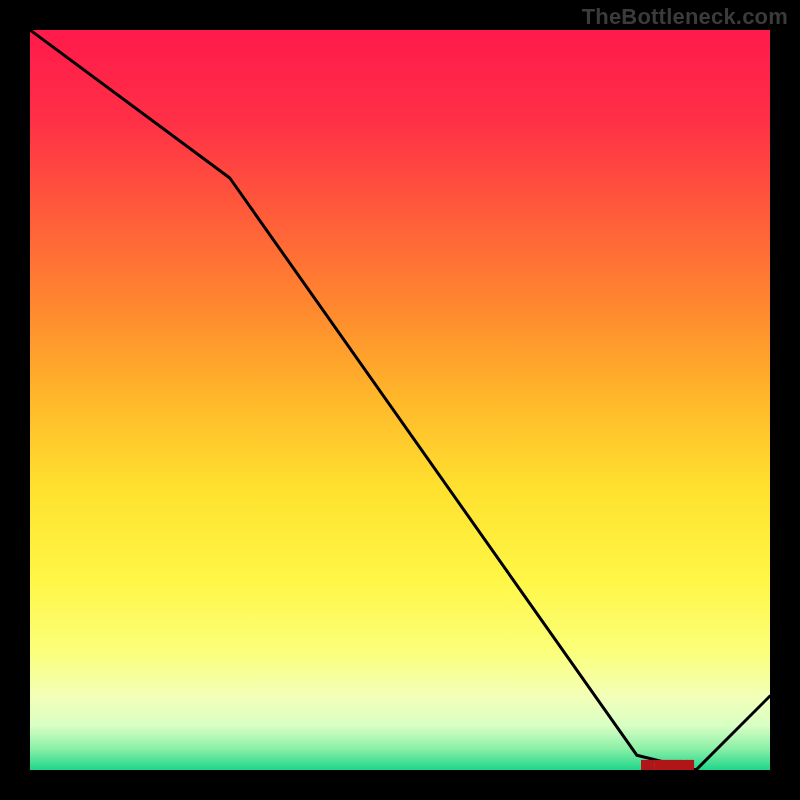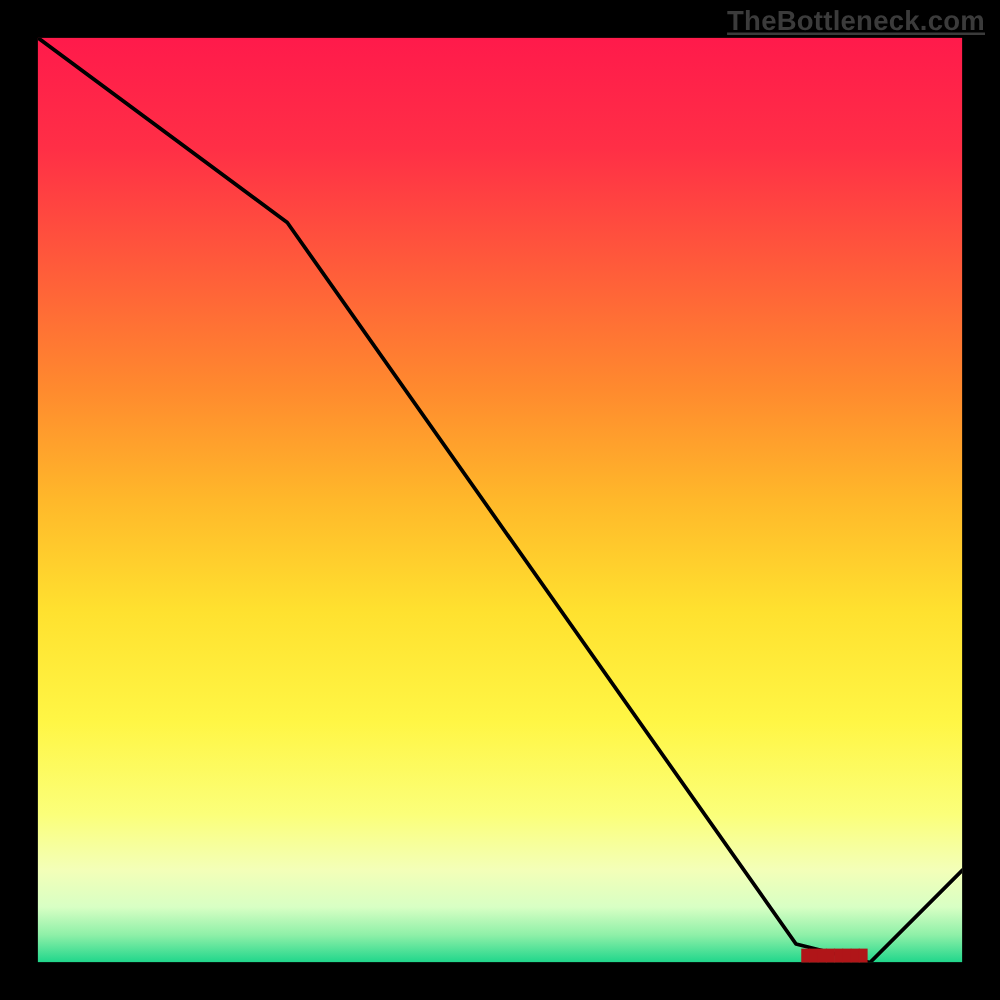--- a/index.html
+++ b/index.html
@@ -20,21 +20,20 @@
   .watermark {
     position: absolute;
     top: 4px;
     right: 12px;
     color: #3b3b3b;
     font-size: 22px;
     font-weight: 600;
     letter-spacing: 0.2px;
     z-index: 10;
     user-select: none;
-    text-decoration: underline;
   }
   .plot-area {
     position: absolute;
     left: 30px;
     top: 30px;
     width: 740px;
     height: 740px;
     overflow: hidden;
   }
   .gradient {

